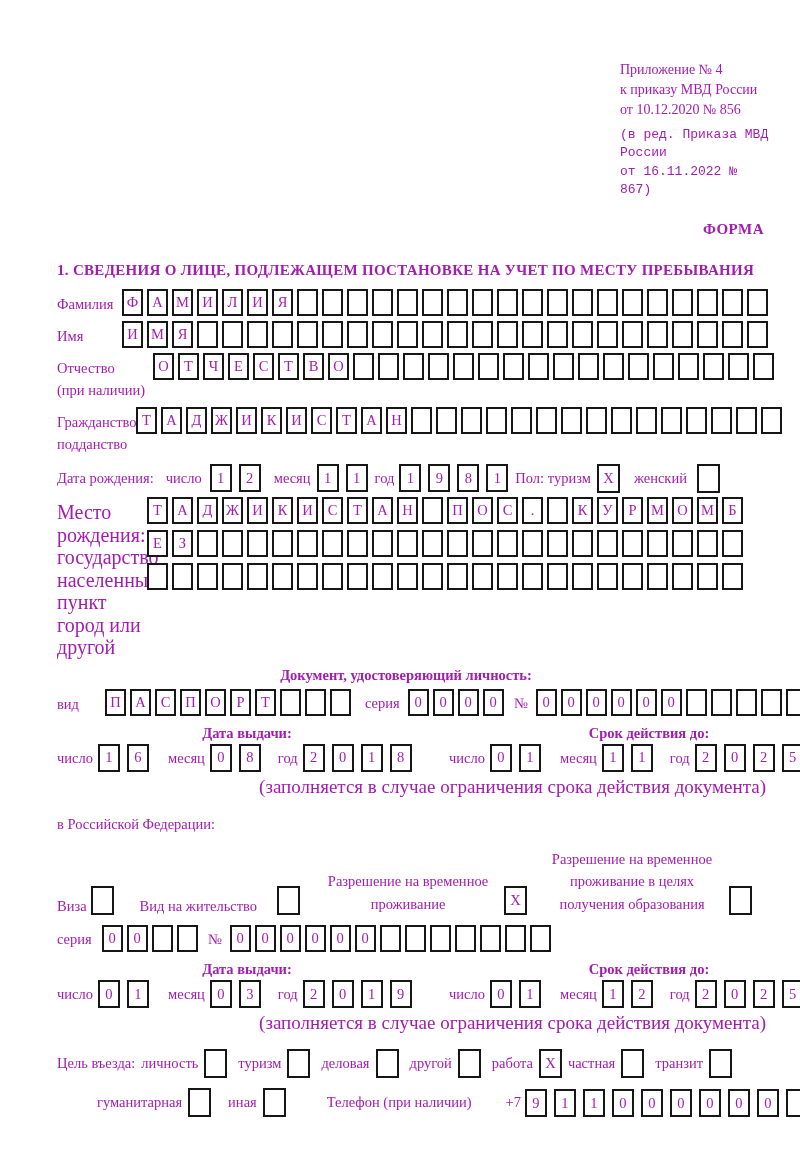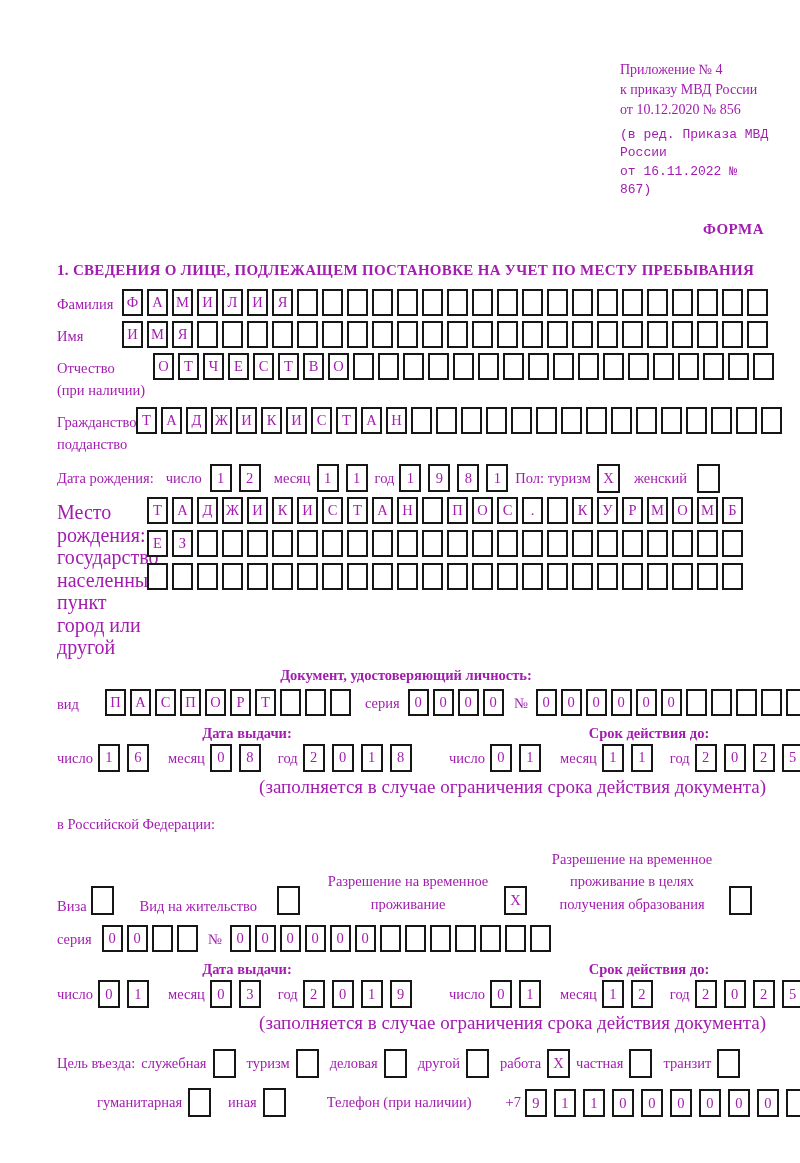--- a/index.html
+++ b/index.html
@@ -506,21 +506,21 @@
             <span class="cell">2</span>
             <span class="cell">5</span>
           </span>
       </div>
     </div>
   </div>
   <div class="dnote">(заполняется в случае ограничения срока действия документа)</div>
 
   <div class="prow">
     <span class="plbl">Цель въезда:</span>
-    <span class="plbl">служебная</span>
+    <span class="plbl">личность</span>
     <span class="boxes cb">
         <span class="cell"></span>
       </span>
     <span class="plbl">туризм</span>
     <span class="boxes cb">
         <span class="cell"></span>
       </span>
     <span class="plbl">деловая</span>
     <span class="boxes cb">
         <span class="cell"></span>

